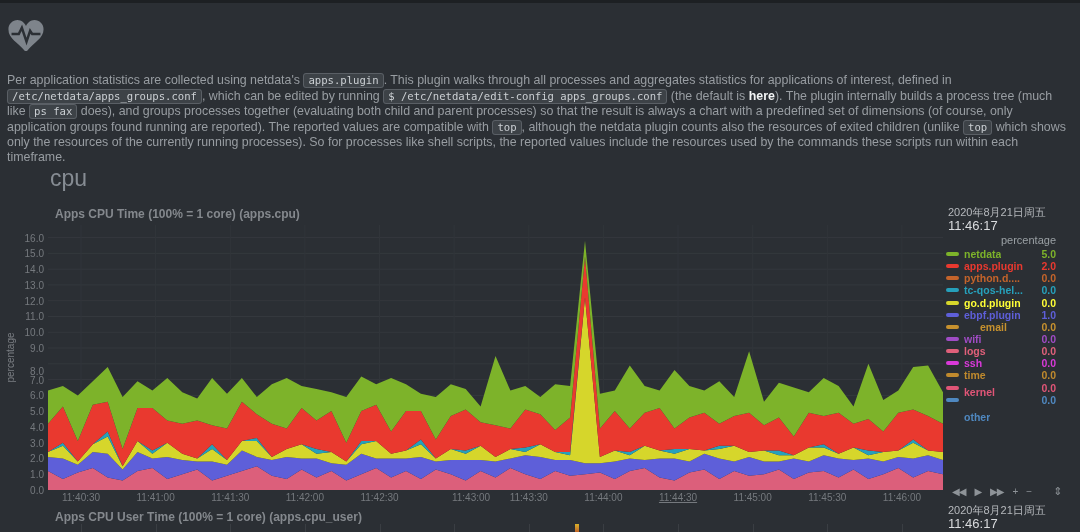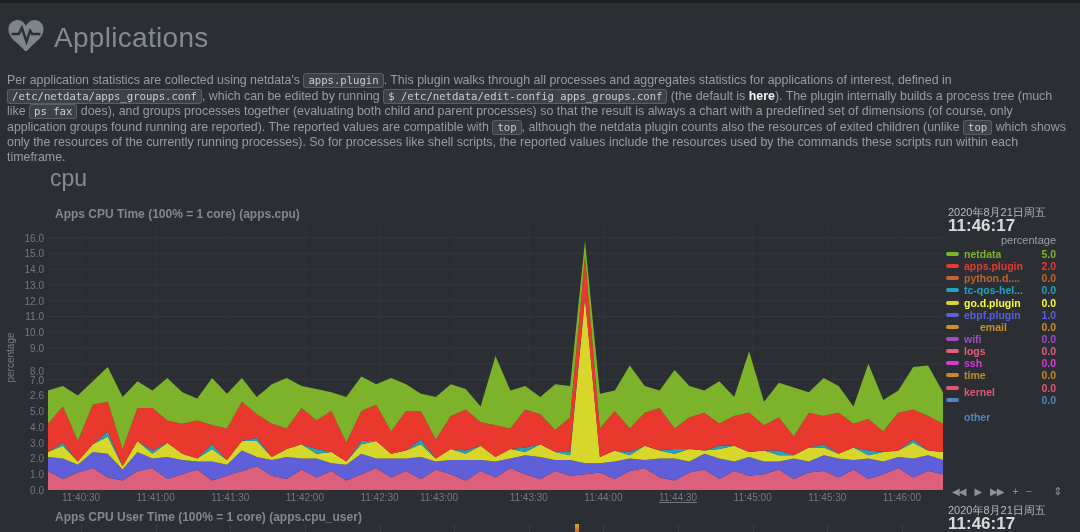--- a/index.html
+++ b/index.html
@@ -16,21 +16,21 @@
     font-family:"DejaVu Sans Mono",monospace;font-size:10.6px;
     background:#3d4247;border:1px solid #5a5f65;border-radius:3px;
     padding:0 4px 1px 4px;color:#ccd0d4;white-space:nowrap}
   .intro a{color:#f2f4f5;font-weight:bold;text-decoration:none}
   .cpu-heading{position:absolute;top:165px;left:50px;font-size:23px;font-weight:400;color:#868c93}
   .chart-title{position:absolute;font-size:12px;font-weight:bold;color:#84888d;white-space:nowrap}
   #c1-title{top:207px;left:55px}
   #c2-title{top:510px;left:55px}
   .datebox{position:absolute;left:948px;width:130px;line-height:13px}
   .datebox .d{font-size:11px;color:#b6b9bd}
-  .datebox .t{font-size:17px;color:#d9dbde;font-weight:bold}
+  .datebox .t{font-size:13px;color:#d9dbde;font-weight:normal}
   #c1-date{top:206px}
   #c2-date{top:504px}
   #plot{position:absolute;left:48px;top:225px}
   .ylab{position:absolute;left:4px;width:40px;text-align:right;font-size:10px;color:#75797e;transform:translateY(-50%)}
   .xlab{position:absolute;top:492px;font-size:10px;color:#75797e;transform:translateX(-50%);white-space:nowrap}
   .vlabel{position:absolute;left:-22px;top:352px;width:64px;text-align:center;
     transform:rotate(-90deg);font-size:10px;color:#7a7e83}
   #legend{position:absolute;left:946px;top:234px;width:110px}
   #legend .hdr{text-align:right;font-size:11px;color:#9aa0a4;margin-bottom:2px}
   .lrow{display:flex;align-items:center;height:12.15px;font-size:10.5px;font-weight:bold;cursor:pointer}
@@ -52,21 +52,20 @@
 
 <div class="topstrip"></div>
 
 <div class="header">
   <span style="display:block">
     <svg width="36" height="31" viewBox="0 0 34 30">
       <path fill="#7e848b" d="M25.1 0c-3.6 0-6.7 2.8-8.1 5.8C15.6 2.8 12.5 0 8.9 0 4 0 0 4 0 8.9c0 10 10.1 12.6 17 22.5C23.5 21.5 34 18.5 34 8.9 34 4 30 0 25.1 0z"></path>
       <polyline points="3,13.5 10,13.5 13,7.5 17.5,21 21,10.5 23,13.5 31,13.5" fill="none" stroke="#2b2f34" stroke-width="2.4"></polyline>
     </svg>
   </span>
-  <h1>Applications</h1>
 </div>
 
 <p class="intro" id="intro"><span>Per application statistics are collected using netdata's </span><code>apps.plugin</code><span>. This plugin walks through all processes and aggregates statistics for applications of interest, defined in </span><code>/etc/netdata/apps_groups.conf</code><span>, which can be edited by running </span><code>$ /etc/netdata/edit-config apps_groups.conf</code><span> (the default is </span><a href="#">here</a><span>). The plugin internally builds a process tree (much like </span><code>ps fax</code><span> does), and groups processes together (evaluating both child and parent processes) so that the result is always a chart with a predefined set of dimensions (of course, only application groups found running are reported). The reported values are compatible with </span><code>top</code><span>, although the netdata plugin counts also the resources of exited children (unlike </span><code>top</code><span> which shows only the resources of the currently running processes). So for processes like shell scripts, the reported values include the resources used by the commands these scripts run within each timeframe.</span></p>
 
 <div class="cpu-heading">cpu</div>
 
 <div class="chart-title" id="c1-title">Apps CPU Time (100% = 1 core) (apps.cpu)</div>
 
 <div class="datebox" id="c1-date">
   <div class="d">2020年8月21日周五</div>
@@ -112,39 +111,39 @@
     <path d="M0.0,165.6 L14.9,160.9 L29.8,170.4 L44.8,156.2 L59.7,142.0 L74.6,171.9 L89.5,156.2 L104.4,165.6 L119.3,153.0 L134.3,167.2 L149.2,173.5 L164.1,153.0 L179.0,168.8 L193.9,153.0 L208.8,171.9 L223.8,159.3 L238.7,153.0 L253.6,160.9 L268.5,164.0 L283.4,167.2 L298.3,171.9 L313.3,151.4 L328.2,159.3 L343.1,153.0 L358.0,159.3 L372.9,168.8 L387.8,171.9 L402.8,159.3 L417.7,164.0 L432.6,181.4 L447.5,130.9 L462.4,165.6 L477.3,160.9 L492.3,171.9 L507.2,159.3 L522.1,160.9 L537.0,15.8 L551.9,168.8 L566.8,165.6 L581.8,140.4 L596.7,160.9 L611.6,165.6 L626.5,145.1 L641.4,160.9 L656.3,165.6 L671.3,156.2 L686.2,171.9 L701.1,126.2 L716.0,176.7 L730.9,157.7 L745.8,162.5 L760.8,167.2 L775.7,153.0 L790.6,160.9 L805.5,181.4 L820.4,138.8 L835.3,175.1 L850.3,165.6 L865.2,142.0 L880.1,140.4 L895.0,167.2 L895.0,198.8 L880.1,190.9 L865.2,184.6 L850.3,187.7 L835.3,206.6 L820.4,194.0 L805.5,198.8 L790.6,187.7 L775.7,190.9 L760.8,187.7 L745.8,211.4 L730.9,192.4 L716.0,200.3 L701.1,187.7 L686.2,190.9 L671.3,198.8 L656.3,187.7 L641.4,192.4 L626.5,203.5 L611.6,183.0 L596.7,187.7 L581.8,203.5 L566.8,186.1 L551.9,203.5 L537.0,31.5 L522.1,192.4 L507.2,205.1 L492.3,189.3 L477.3,184.6 L462.4,203.5 L447.5,200.3 L432.6,197.2 L417.7,184.6 L402.8,190.9 L387.8,214.5 L372.9,186.1 L358.0,186.1 L343.1,206.6 L328.2,179.8 L313.3,186.1 L298.3,217.7 L283.4,186.1 L268.5,195.6 L253.6,183.0 L238.7,203.5 L223.8,198.8 L208.8,189.3 L193.9,176.7 L179.0,203.5 L164.1,200.3 L149.2,195.6 L134.3,198.8 L119.3,195.6 L104.4,183.0 L89.5,183.0 L74.6,224.0 L59.7,176.7 L44.8,179.8 L29.8,216.1 L14.9,181.4 L0.0,198.8 Z" fill="#7db32a"></path>
   </svg>
 
 <div id="yaxis">
     <div class="ylab" style="top: 490px;">0.0</div>
     <div class="ylab" style="top: 474.226px;">1.0</div>
     <div class="ylab" style="top: 458.452px;">2.0</div>
     <div class="ylab" style="top: 442.679px;">3.0</div>
     <div class="ylab" style="top: 426.905px;">4.0</div>
     <div class="ylab" style="top: 411.131px;">5.0</div>
-    <div class="ylab" style="top: 395.357px;">2.6</div>
+    <div class="ylab" style="top: 395.357px;">6.0</div>
     <div class="ylab" style="top: 379.583px;">7.0</div>
     <div class="ylab" style="top: 371px;">8.0</div>
     <div class="ylab" style="top: 348.036px;">9.0</div>
     <div class="ylab" style="top: 332.262px;">10.0</div>
     <div class="ylab" style="top: 316.488px;">11.0</div>
     <div class="ylab" style="top: 300.714px;">12.0</div>
     <div class="ylab" style="top: 284.94px;">13.0</div>
     <div class="ylab" style="top: 269.167px;">14.0</div>
     <div class="ylab" style="top: 253.393px;">15.0</div>
     <div class="ylab" style="top: 237.619px;">16.0</div>
   </div>
 <div id="xaxis">
     <div class="xlab" style="left: 81px; text-align: right;">11:40:30</div>
     <div class="xlab" style="left: 155.63px;">11:41:00</div>
     <div class="xlab" style="left: 230.26px;">11:41:30</div>
     <div class="xlab" style="left: 304.89px;">11:42:00</div>
     <div class="xlab" style="left: 379.52px;">11:42:30</div>
-    <div class="xlab" style="left: 439px;">11:43:00</div>
+    <div class="xlab" style="left: 471px;">11:43:00</div>
     <div class="xlab" style="left: 528.78px;">11:43:30</div>
     <div class="xlab" style="left: 603.41px;">11:44:00</div>
     <div class="xlab" style="left: 678.04px; text-decoration: underline;">11:44:30</div>
     <div class="xlab" style="left: 752.67px;">11:45:00</div>
     <div class="xlab" style="left: 827.3px;">11:45:30</div>
     <div class="xlab" style="left: 901.93px;">11:46:00</div>
   </div>
 
 <div id="legend">
   <div class="hdr">percentage</div>

